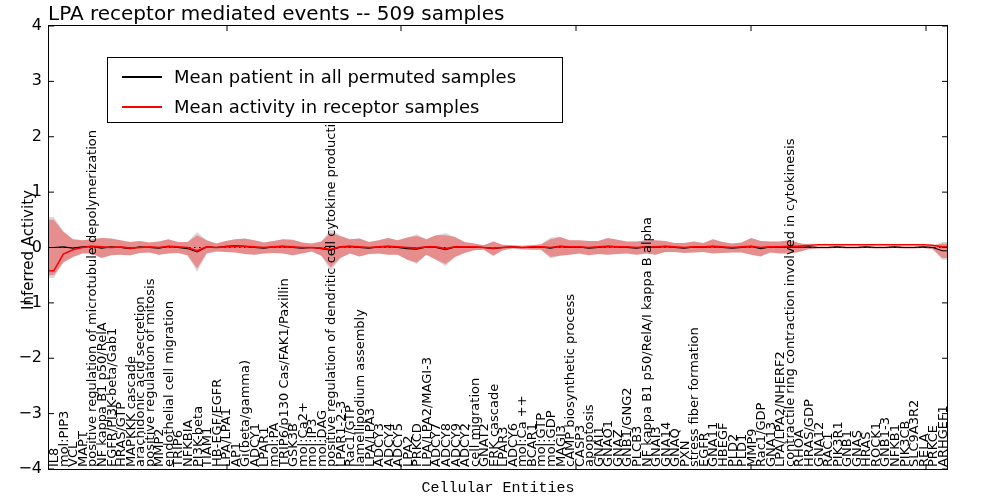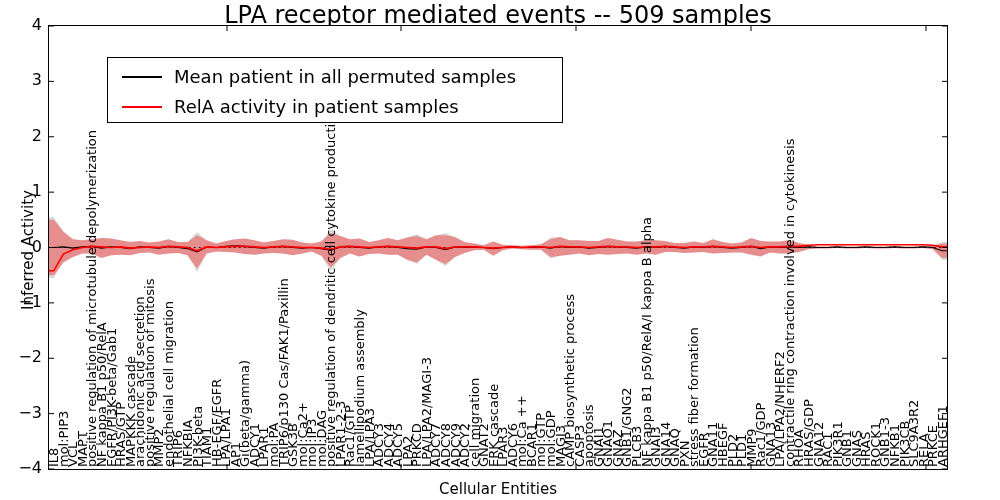--- a/index.html
+++ b/index.html
@@ -1,36 +1,36 @@
 <!DOCTYPE html>
 <html><head>
 <meta charset="utf-8">
 <style>
   html,body { margin:0; padding:0; background:#fff; }
   .fig {
     position:relative; width:1000px; height:500px; background:#ffffff;
     font-family:"DejaVu Sans", sans-serif; color:#000; overflow:hidden;
   }
   .title {
-    position:absolute; left:48px; top:1px; width:900px; text-align:center;
-    font-size:24px; white-space:nowrap;
+    position:absolute; left:48px; top:1px; width:900px; 
+    font-size:20px; white-space:nowrap;
   }
   .plot {
     position:absolute; left:48px; top:25px; width:900px; height:445px;
     border:1px solid #000; box-sizing:border-box; background:#fff;
   }
   .plot svg { position:absolute; left:0; top:0; }
   .ylab {
     position:absolute; left:-42px; top:241px; width:140px; text-align:center;
     font-size:15px; transform:rotate(-90deg); transform-origin:50% 50%;
     white-space:nowrap;
   }
   .xlab {
     position:absolute; left:48px; top:480px; width:900px; text-align:center;
-    font-size:15px; white-space:nowrap;
+    font-size:15px; white-space:nowrap;font-family:Liberation Mono, monospace;
   }
   .ytick {
     position:absolute; width:34px; text-align:right; font-size:16px;
     line-height:18px;
   }
   .xcat {
     position:absolute; bottom:2px; font-size:13px; line-height:13px;
     white-space:nowrap; transform-origin:0 100%; transform:rotate(-90deg);
   }
   .legend {
@@ -175,20 +175,20 @@
         <div class="xcat" style="left: 890.17px;">PRKCE</div>
         <div class="xcat" style="left: 899.723px;">ARHGEF1</div>
       </div>
     <div class="legend">
       <div class="legend-row r1">
         <span class="legend-line" id="leg-line-0" style="border-top-color: rgb(0, 0, 0);"></span>
         <span class="legend-label">Mean patient in all permuted samples</span>
       </div>
       <div class="legend-row r2">
         <span class="legend-line" id="leg-line-1" style="border-top-color: rgb(255, 0, 0);"></span>
-        <span class="legend-label">RelA activity in patient samples</span>
+        <span class="legend-label">Mean activity in receptor samples</span>
       </div>
     </div>
   </div>
 
   <div class="xlab">Cellular Entities</div>
 
 </div>
 
 </body></html>

